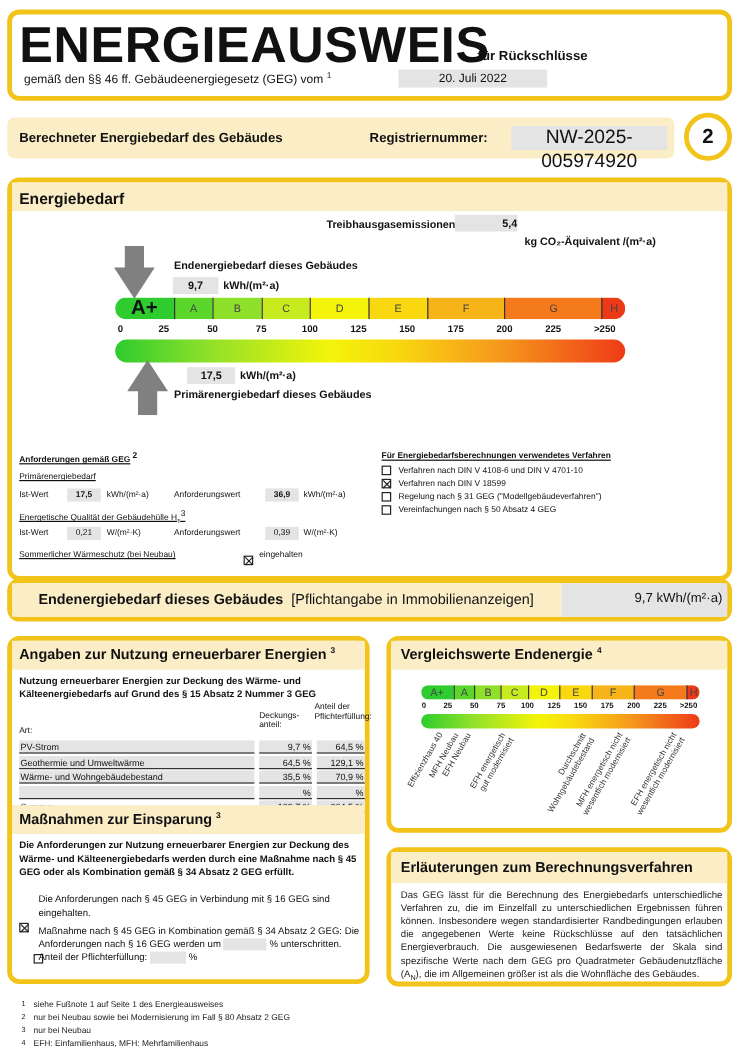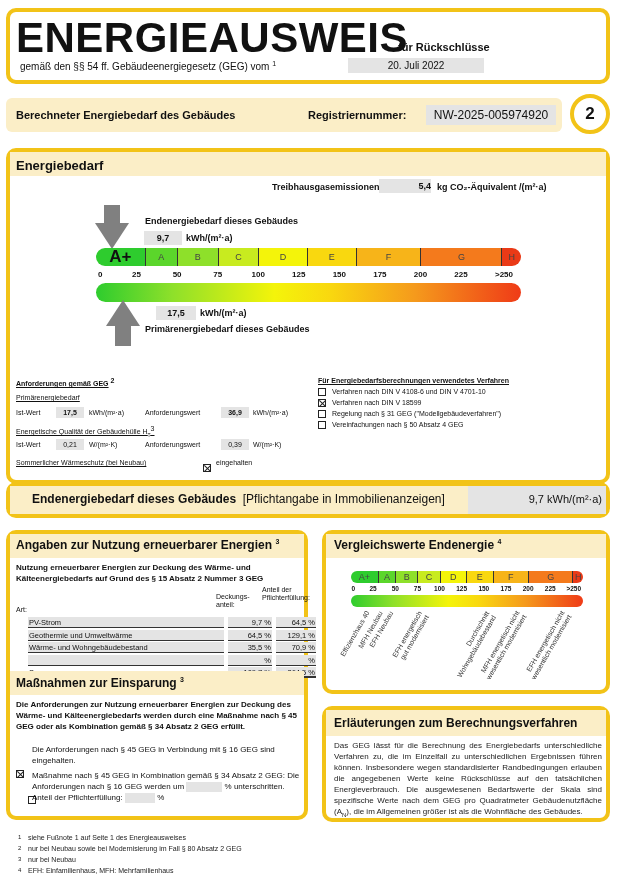--- a/index.html
+++ b/index.html
@@ -8,36 +8,36 @@
   .ybox { border: 4px solid #f2c318; border-radius: 10px; background: #fff; }
   .hdr { background: #fbeec7; font-weight: bold; }
   .grayfield { background: #e4e4e4; }
   sup { font-size: 7px; }
 
   
   #title-box { left: 6px; top: 8px; width: 604px; height: 76px; }
   #title-main { left: 16px; top: 14px; font-size: 42px; font-weight: bold; letter-spacing: 0.5px; }
   #title-sub { left: 398px; top: 41px; font-size: 11px; font-weight: bold; }
   #law-line { left: 20px; top: 60px; font-size: 10px; }
-  #date-field { left: 348px; top: 58px; width: 136px; height: 15px; font-size: 10px; text-align: center; line-height: 15px; }
+  #date-field { left: 332px; top: 58px; width: 124px; height: 15px; font-size: 10px; text-align: center; line-height: 15px; }
 
   
   #reg-bar { left: 6px; top: 98px; width: 556px; height: 34px; background: #fbeec7; border-radius: 6px; }
   #reg-left { left: 16px; top: 109px; font-size: 11px; font-weight: bold; }
   #reg-label { left: 308px; top: 109px; font-size: 11px; font-weight: bold; }
-  #reg-value { left: 426px; top: 105px; width: 130px; height: 20px; line-height: 20px; text-align: center; font-size: 12px; }
+  #reg-value { left: 426px; top: 105px; width: 130px; height: 20px; line-height: 20px; text-align: center; font-size: 16px; }
   #page-circle { left: 570px; top: 94px; width: 40px; height: 40px; border: 4px solid #f2c318; border-radius: 50%; text-align: center; line-height: 32px; font-size: 17px; font-weight: bold; background: #fff; }
 
   
   #eb-box { left: 6px; top: 148px; width: 604px; height: 336px; overflow: hidden; }
   #eb-hdr { left: 10px; top: 152px; width: 596px; height: 24px; }
   #eb-hdr-text { left: 16px; top: 158px; font-size: 13px; font-weight: bold; }
   #thg-label { left: 272px; top: 182px; font-size: 9px; font-weight: bold; text-align: center; }
   #thg-value { left: 379px; top: 179px; width: 52px; height: 14px; line-height: 14px; text-align: right; font-size: 9px; font-weight: bold; }
-  #thg-unit { left: 437px; top: 182px; font-size: 9px; font-weight: bold; }
+  #thg-unit { left: 437px; top: 196px; font-size: 9px; font-weight: bold; }
   #end-label { left: 145px; top: 216px; font-size: 9px; font-weight: bold; }
   #end-value { left: 144px; top: 231px; width: 38px; height: 14px; line-height: 14px; text-align: center; font-size: 9px; font-weight: bold; }
   #end-unit { left: 186px; top: 233px; font-size: 9px; font-weight: bold; }
   #prim-value { left: 156px; top: 306px; width: 40px; height: 14px; line-height: 14px; text-align: center; font-size: 9px; font-weight: bold; }
   #prim-unit { left: 200px; top: 308px; font-size: 9px; font-weight: bold; }
   #prim-label { left: 145px; top: 324px; font-size: 9px; font-weight: bold; }
 
   .scale-bar { display: flex; border-radius: 10px; overflow: hidden; }
   .scale-seg { display: flex; align-items: center; justify-content: center; font-size: 9px; color: #444; border-left: 1px solid #333; }
   .scale-seg:first-child { border-left: none; }
@@ -58,21 +58,21 @@
 
   
   #ee-box { left: 6px; top: 482px; width: 604px; height: 36px; }
   #ee-inner { left: 10px; top: 486px; width: 458px; height: 28px; background: #fbeec7; }
   #ee-label { left: 32px; top: 492px; font-size: 12px; }
   #ee-value-bg { left: 468px; top: 486px; width: 138px; height: 28px; background: #e4e4e4; }
   #ee-value { left: 470px; top: 493px; width: 132px; text-align: right; font-size: 11px; }
 
   
   #ren-box { left: 6px; top: 530px; width: 302px; height: 290px; }
-  .tbl-row { position: absolute; left: 16px; width: 288px; height: 18px; font-size: 7.5px; margin-left: 12px; }
+  .tbl-row { position: absolute; left: 16px; width: 288px; height: 18px; font-size: 7.5px; }
   .tbl-row .c1 { position: absolute; left: 0; width: 196px; height: 11px; background: #e4e4e4; border-bottom: 1px solid #333; padding-left: 1px; line-height: 11px; }
   .tbl-row .c2 { position: absolute; left: 200px; width: 44px; height: 11px; background: #e4e4e4; border-bottom: 1px solid #333; text-align: right; line-height: 11px; padding-right: 1px; }
   .tbl-row .c3 { position: absolute; left: 248px; width: 40px; height: 11px; background: #e4e4e4; border-bottom: 1px solid #333; text-align: right; line-height: 11px; padding-right: 1px; }
 
   
   #cmp-box { left: 322px; top: 530px; width: 288px; height: 164px; }
   #cmp-scale { left: 351px; top: 571px; width: 232px; height: 12px; }
   #cmp-grad { left: 351px; top: 595px; width: 232px; height: 12px; }
   .rot-label { position: absolute; font-size: 7px; transform-origin: left top; transform: rotate(-60deg); white-space: nowrap; line-height: 8px; color: #333; }
 
@@ -86,21 +86,21 @@
 </style>
 </head>
 <body>
 
 
 
 
 <div class="abs ybox" id="title-box"></div>
 <div class="abs" id="title-main">ENERGIEAUSWEIS</div>
 <div class="abs" id="title-sub">für Rückschlüsse</div>
-<div class="abs" id="law-line"><span>gemäß den §§ 54 ff. Gebäudeenergiegesetz (GEG) vom</span> <sup>1</sup></div>
+<div class="abs" id="law-line"><span>gemäß den §§ 46 ff. Gebäudeenergiegesetz (GEG) vom</span> <sup>1</sup></div>
 <div class="abs grayfield" id="date-field">20. Juli 2022</div>
 
 
 <div class="abs" id="reg-bar"></div>
 <div class="abs" id="reg-left">Berechneter Energiebedarf des Gebäudes</div>
 <div class="abs" id="reg-label">Registriernummer:</div>
 <div class="abs grayfield" id="reg-value">NW-2025-005974920</div>
 <div class="abs" id="page-circle">2</div>
 
 

